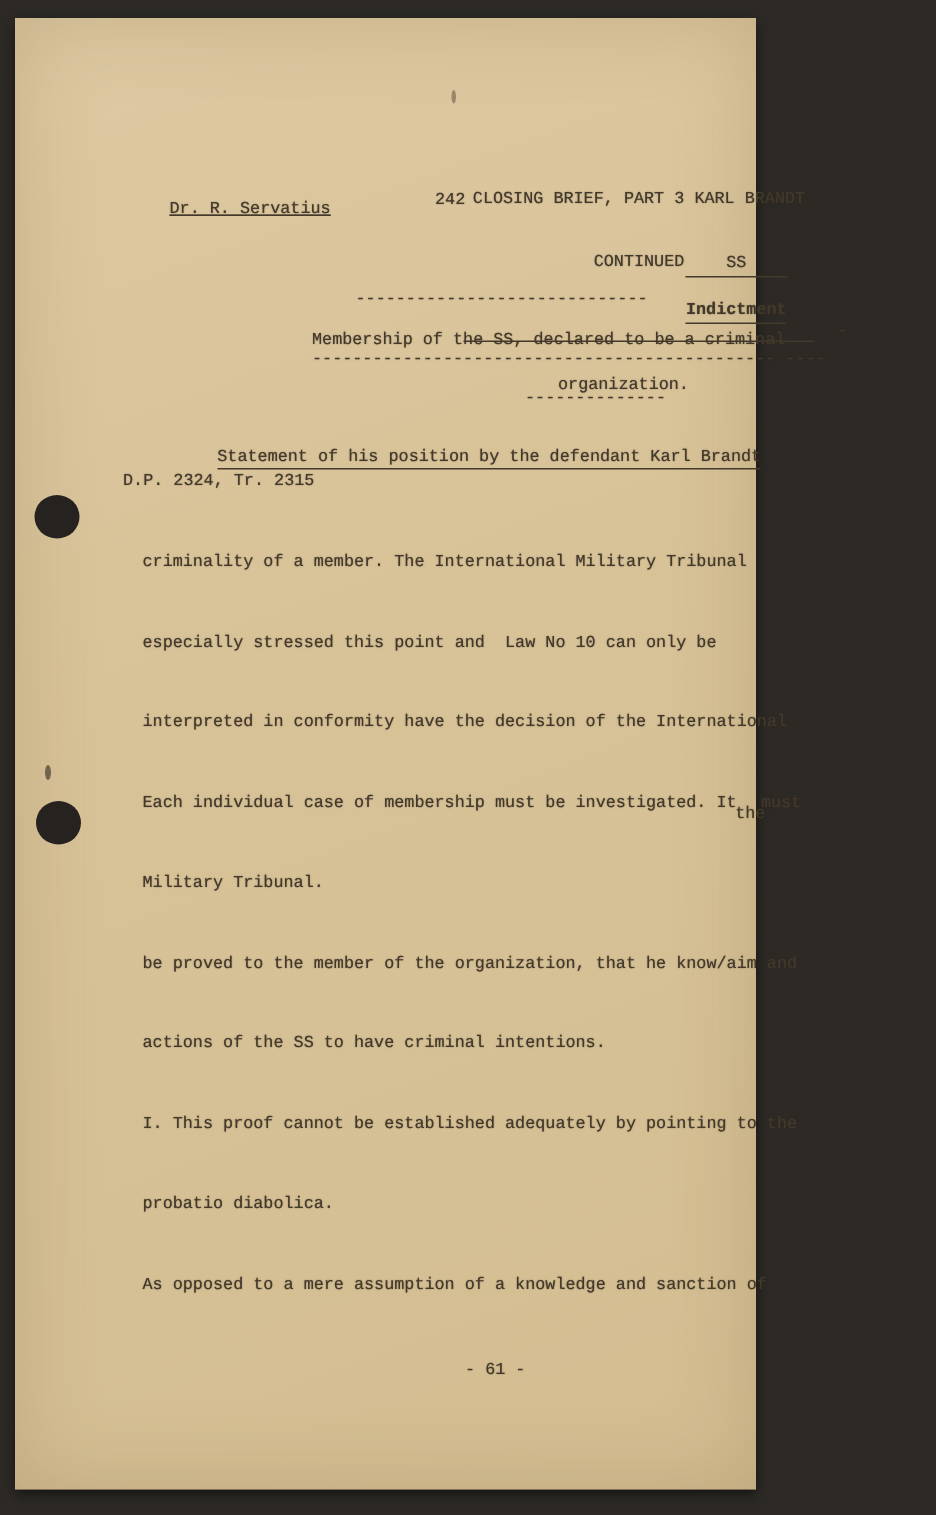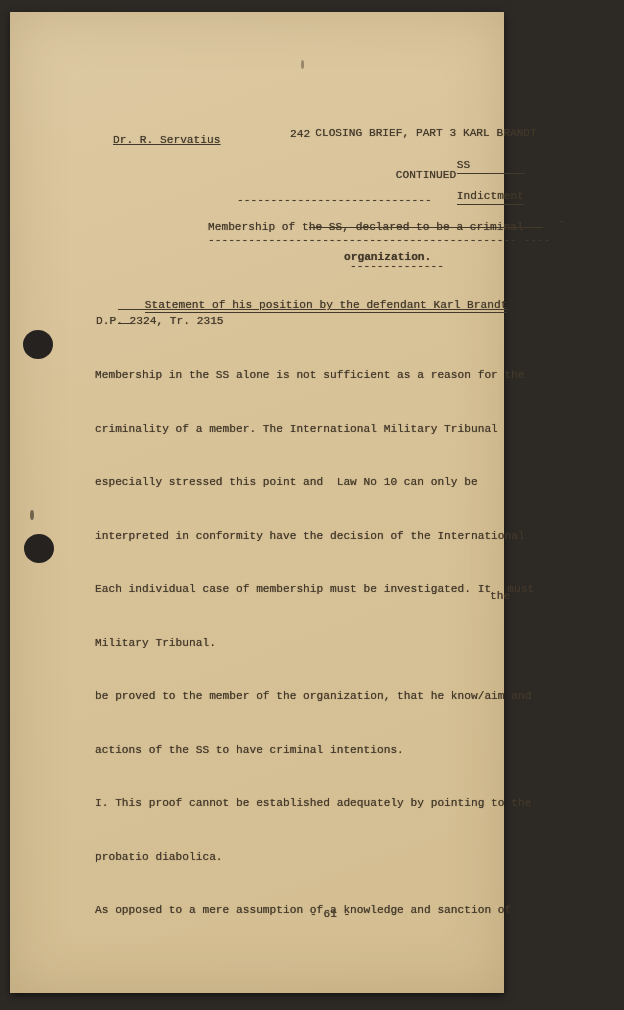--- a/index.html
+++ b/index.html
@@ -25,32 +25,32 @@
   .hole{position:absolute;width:30px;height:29px;border-radius:50%;background:#262220;}
   .hole.h1{left:13px;top:318px;}
   .hole.h2{left:14px;top:522px;}
   .title-block{
     left:299px;top:86px;width:234px;text-align:center;
     border-bottom:1.4px solid #43392b;padding-bottom:3px;
   }
   .title-dash{position:absolute;right:-22px;bottom:-1px;}
   .attorney{left:103px;top:121px;text-decoration:underline;}
   .docnum{left:280px;top:115px;}
-  .case-block{left:420px;top:132px;}
+  .case-block{left:420px;top:143px;text-align:center;}
   .case-block .ss{display:inline-block;width:68px;border-bottom:1.2px solid #43392b;padding-bottom:1px;}
-  .case-block .ind{display:inline-block;border-bottom:1.2px solid #43392b;padding-bottom:1px;margin-top:1px;}
+  .case-block .ind{display:inline-block;border-bottom:1.2px solid #43392b;padding-bottom:1px;margin-top:1px;font-weight:bold;}
   .count-line{left:227px;top:171px;}
   .count-dashes{left:227px;top:181px;}
   .subject-line{left:198px;top:208px;}
   .subject-dashes{left:198px;top:221px;}
-  .subject-line2{left:334px;top:238px;font-weight:bold;}
+  .subject-line2{left:362px;top:238px;}
   .subject-dashes2{left:340px;top:247px;}
-  .statement{left:108px;top:272px;text-decoration:underline;}
+  .statement{left:108px;top:272px;}
   .statement .ul{border-bottom:1.3px solid #43392b;padding-bottom:1px;}
-  .reference{left:86px;top:302px;}
+  .reference{left:72px;top:302px;}
   .bodytext{left:85px;top:323px;}
   .bodytext .bl{height:25.5px;line-height:25.5px;}
   .insert{position:relative;top:7px;margin:0 -3px 0 -1px;}
   .pagenum{left:300px;top:895px;}
   .speck{position:absolute;background:rgba(70,58,40,.45);border-radius:50%;}
   .sp1{left:291px;top:48px;width:3px;height:9px;}
   .sp2{left:20px;top:498px;width:4px;height:10px;background:rgba(50,42,30,.6);}
 </style>
 </head>
 <body>
@@ -82,21 +82,20 @@
   <div class="txt subject-dashes">---------------------------------------------- ----</div>
   <div class="txt subject-line2">organization.</div>
   <div class="txt subject-dashes2">--------------</div>
 
   <div class="txt statement">
     <span class="ul">Statement of his position by the defendant Karl Brandt</span>
   </div>
   <div class="txt reference">D.P. 2324, Tr. 2315</div>
 
   <div class="txt bodytext">
-    <div class="bl">Membership in the SS alone is not sufficient as a reason for the</div>
     <div class="bl">criminality of a member. The International Military Tribunal</div>
     <div class="bl">especially stressed this point and  Law No 10 can only be</div>
     <div class="bl">interpreted in conformity have the decision of the International</div>
     <div class="bl"><span>Each individual case of membership must be investigated. It</span><span class="insert">the</span><span>must</span></div>
     <div class="bl">Military Tribunal.</div>
     <div class="bl">be proved to the member of the organization, that he know/aim and</div>
     <div class="bl">actions of the SS to have criminal intentions.</div>
     <div class="bl">I. This proof cannot be established adequately by pointing to the</div>
     <div class="bl">probatio diabolica.</div>
     <div class="bl">As opposed to a mere assumption of a knowledge and sanction of</div>

